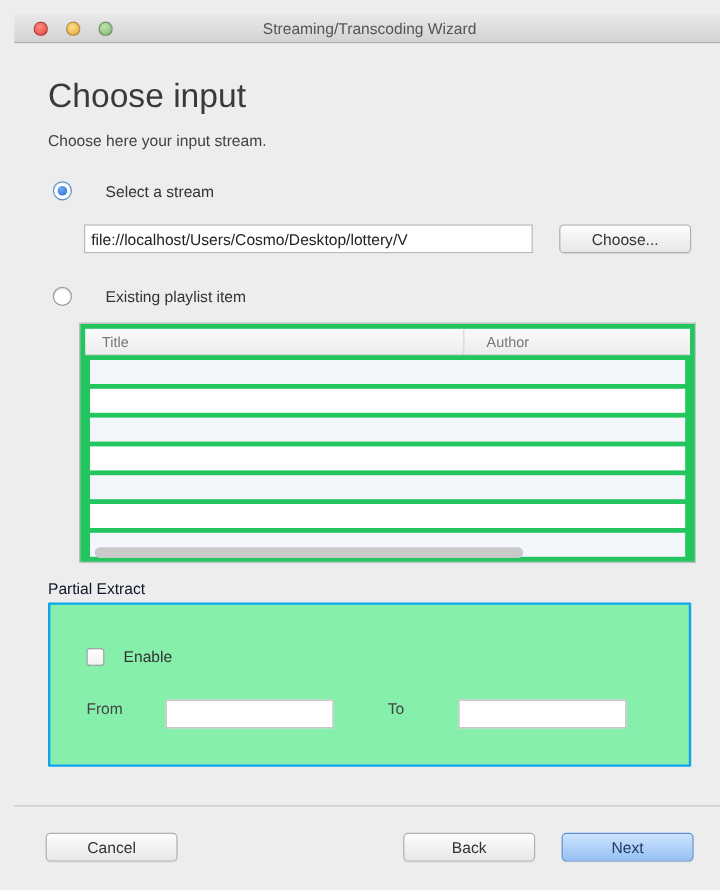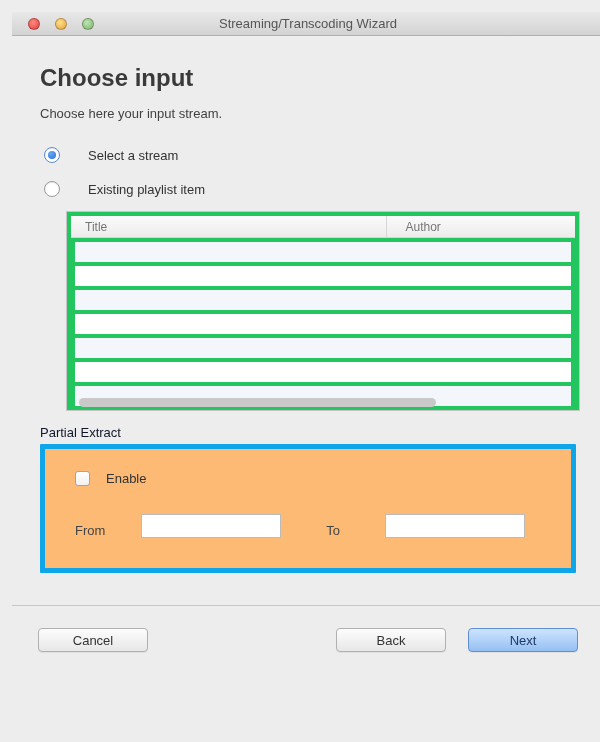--- a/index.html
+++ b/index.html
@@ -31,22 +31,22 @@
       left: 0; right: 0;
       text-align: center;
       font-size: 13px;
       color: #555;
       pointer-events: none;
     }
     .content {
       padding: 20px 24px 10px 24px;
     }
     h1.page-title {
-      font-size: 24px;
-      font-weight: 700;
+      font-size: 28px;
+      font-weight: 400;
       color: #3a3a3a;
       margin-bottom: 14px;
     }
     .subtitle {
       font-size: 13px;
       color: #424242;
       margin-bottom: 22px;
     }
     .radio-row {
       display: flex;
@@ -154,41 +154,41 @@
       background: #c9c9c9;
       border-radius: 5px;
     }
 
     .partial-label {
       font-size: 13px;
       color: #0f172a;
       margin: 10px 0 4px 4px;
     }
     .partial-box {
-      background: #fdba74;
-      border: 5px solid #0ea5e9;
-      padding: 14px 22px 22px 22px;
+      background: #86efac;
+      border: 2px solid #0ea5e9;
+      padding: 28px 22px 22px 22px;
       border-radius: 1px;
     }
     .check-row {
       display: flex;
       align-items: center;
       gap: 8px;
       margin-bottom: 20px;
     }
     .checkbox {
       width: 15px; height: 15px;
       border: 1px solid #a5a5a5;
       border-radius: 3px;
       background: linear-gradient(#fff, #f2f2f2);
       cursor: pointer;
     }
     .range-row {
       display: flex;
-      align-items: flex-end;
+      align-items: flex-start;
       gap: 14px;
     }
     .range-row .label { width: 44px; font-size: 13px; color: #444; }
     .range-row .spacer { flex: 0 0 60px; text-align: center; color: #444; }
     .range-input {
       width: 140px;
       height: 24px;
       border: 1px solid #bcbcbc;
       background: #fff;
       padding: 0 6px;
@@ -222,20 +222,24 @@
 
 <div class="content">
   <h1 class="page-title">Choose input</h1>
   <div class="subtitle">Choose here your input stream.</div>
 
   <div class="radio-row">
     <div class="radio selected"></div>
     <div class="radio-label">Select a stream</div>
   </div>
 
+  <div class="stream-row">
+    <div class="text-field">file://localhost/Users/Cosmo/Desktop/lottery/V</div>
+    <div class="mac-button">Choose...</div>
+  </div>
 
   <div class="radio-row">
     <div class="radio"></div>
     <div class="radio-label">Existing playlist item</div>
   </div>
 
   <div class="table-wrap">
     <div class="table-header">
       <div class="th title">Title</div>
       <div class="th author">Author</div>

